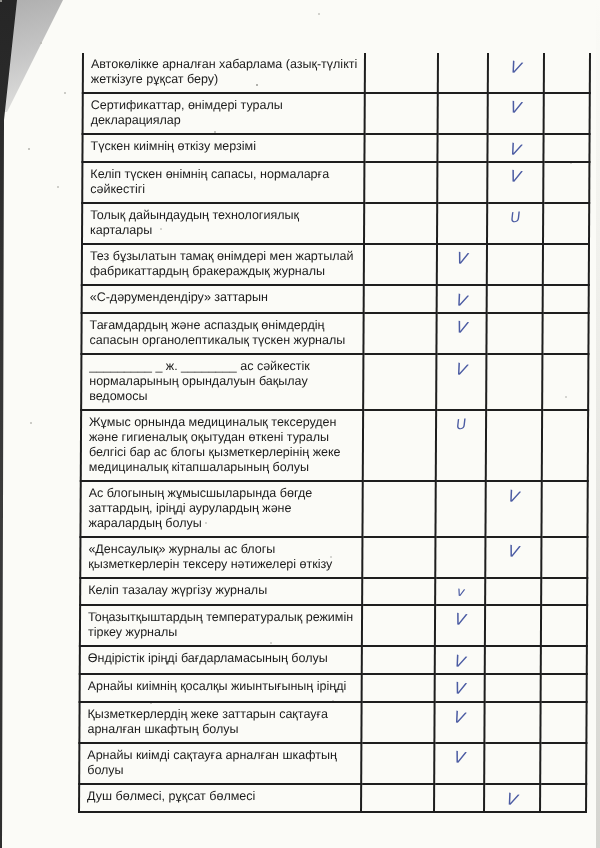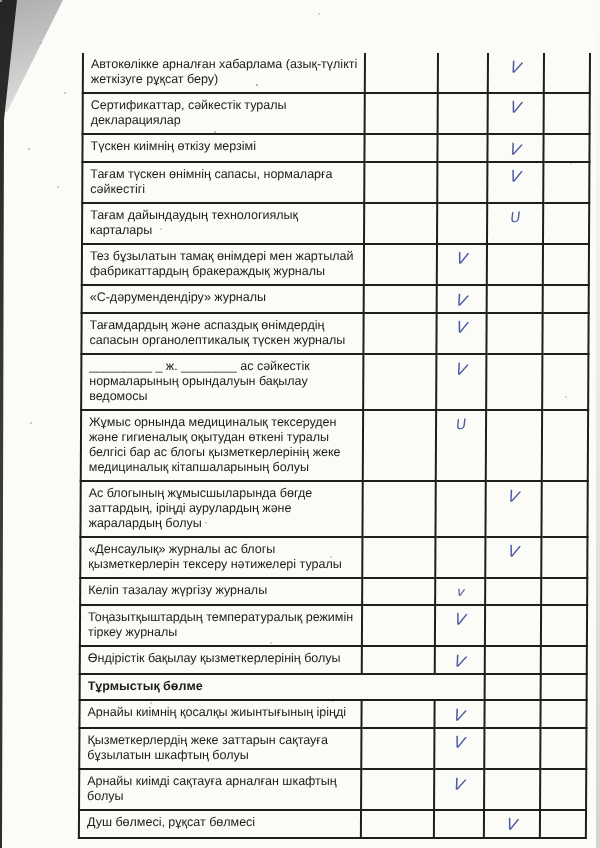--- a/index.html
+++ b/index.html
@@ -86,56 +86,56 @@
     </colgroup>
     <tbody>
         <tr>
           <td>Автокөлікке арналған хабарлама (азық-түлікті жеткізуге рұқсат беру)</td>
           <td class="check-cell"></td>
           <td class="check-cell"></td>
           <td class="check-cell"><span class="mark g-V">V</span></td>
           <td class="check-cell"></td>
         </tr>
         <tr>
-          <td>Сертификаттар, сәйкестік туралы декларациялар</td>
+          <td>Сертификаттар, өнімдері туралы декларациялар</td>
           <td class="check-cell"></td>
           <td class="check-cell"></td>
           <td class="check-cell"><span class="mark g-V">V</span></td>
           <td class="check-cell"></td>
         </tr>
         <tr>
           <td>Түскен киімнің өткізу мерзімі</td>
           <td class="check-cell"></td>
           <td class="check-cell"></td>
           <td class="check-cell"><span class="mark g-V">V</span></td>
           <td class="check-cell"></td>
         </tr>
         <tr>
-          <td>Тағам түскен өнімнің сапасы, нормаларға сәйкестігі</td>
-          <td class="check-cell"></td>
-          <td class="check-cell"></td>
-          <td class="check-cell"><span class="mark g-V">V</span></td>
-          <td class="check-cell"></td>
-        </tr>
-        <tr>
-          <td>Тағам дайындаудың технологиялық карталары</td>
+          <td>Келіп түскен өнімнің сапасы, нормаларға сәйкестігі</td>
+          <td class="check-cell"></td>
+          <td class="check-cell"></td>
+          <td class="check-cell"><span class="mark g-V">V</span></td>
+          <td class="check-cell"></td>
+        </tr>
+        <tr>
+          <td>Толық дайындаудың технологиялық карталары</td>
           <td class="check-cell"></td>
           <td class="check-cell"></td>
           <td class="check-cell"><span class="mark g-U">U</span></td>
           <td class="check-cell"></td>
         </tr>
         <tr>
           <td>Тез бұзылатын тамақ өнімдері мен жартылай фабрикаттардың бракераждық журналы</td>
           <td class="check-cell"></td>
           <td class="check-cell"><span class="mark g-V">V</span></td>
           <td class="check-cell"></td>
           <td class="check-cell"></td>
         </tr>
         <tr>
-          <td>«С-дәрумендендіру» журналы</td>
+          <td>«С-дәрумендендіру» заттарын</td>
           <td class="check-cell"></td>
           <td class="check-cell"><span class="mark g-V">V</span></td>
           <td class="check-cell"></td>
           <td class="check-cell"></td>
         </tr>
         <tr>
           <td>Тағамдардың және аспаздық өнімдердің сапасын органолептикалық түскен журналы</td>
           <td class="check-cell"></td>
           <td class="check-cell"><span class="mark g-V">V</span></td>
           <td class="check-cell"></td>
@@ -156,61 +156,56 @@
           <td class="check-cell"></td>
         </tr>
         <tr>
           <td>Ас блогының жұмысшыларында бөгде заттардың, іріңді аурулардың және жаралардың болуы</td>
           <td class="check-cell"></td>
           <td class="check-cell"></td>
           <td class="check-cell"><span class="mark g-V">V</span></td>
           <td class="check-cell"></td>
         </tr>
         <tr>
-          <td>«Денсаулық» журналы ас блогы қызметкерлерін тексеру нәтижелері туралы</td>
+          <td>«Денсаулық» журналы ас блогы қызметкерлерін тексеру нәтижелері өткізу</td>
           <td class="check-cell"></td>
           <td class="check-cell"></td>
           <td class="check-cell"><span class="mark g-V">V</span></td>
           <td class="check-cell"></td>
         </tr>
         <tr>
           <td>Келіп тазалау жүргізу журналы</td>
           <td class="check-cell"></td>
           <td class="check-cell"><span class="mark g-v">v</span></td>
           <td class="check-cell"></td>
           <td class="check-cell"></td>
         </tr>
         <tr>
           <td>Тоңазытқыштардың температуралық режимін тіркеу журналы</td>
           <td class="check-cell"></td>
           <td class="check-cell"><span class="mark g-V">V</span></td>
           <td class="check-cell"></td>
           <td class="check-cell"></td>
         </tr>
         <tr>
-          <td>Өндірістік бақылау қызметкерлерінің болуы</td>
-          <td class="check-cell"></td>
-          <td class="check-cell"><span class="mark g-V">V</span></td>
-          <td class="check-cell"></td>
-          <td class="check-cell"></td>
-        </tr>
-        <tr>
-          <td colspan="3" class="section">Тұрмыстық бөлме</td>
+          <td>Өндірістік іріңді бағдарламасының болуы</td>
+          <td class="check-cell"></td>
+          <td class="check-cell"><span class="mark g-V">V</span></td>
           <td class="check-cell"></td>
           <td class="check-cell"></td>
         </tr>
         <tr>
           <td>Арнайы киімнің қосалқы жиынтығының іріңді</td>
           <td class="check-cell"></td>
           <td class="check-cell"><span class="mark g-V">V</span></td>
           <td class="check-cell"></td>
           <td class="check-cell"></td>
         </tr>
         <tr>
-          <td>Қызметкерлердің жеке заттарын сақтауға бұзылатын шкафтың болуы</td>
+          <td>Қызметкерлердің жеке заттарын сақтауға арналған шкафтың болуы</td>
           <td class="check-cell"></td>
           <td class="check-cell"><span class="mark g-V">V</span></td>
           <td class="check-cell"></td>
           <td class="check-cell"></td>
         </tr>
         <tr>
           <td>Арнайы киімді сақтауға арналған шкафтың болуы</td>
           <td class="check-cell"></td>
           <td class="check-cell"><span class="mark g-V">V</span></td>
           <td class="check-cell"></td>

